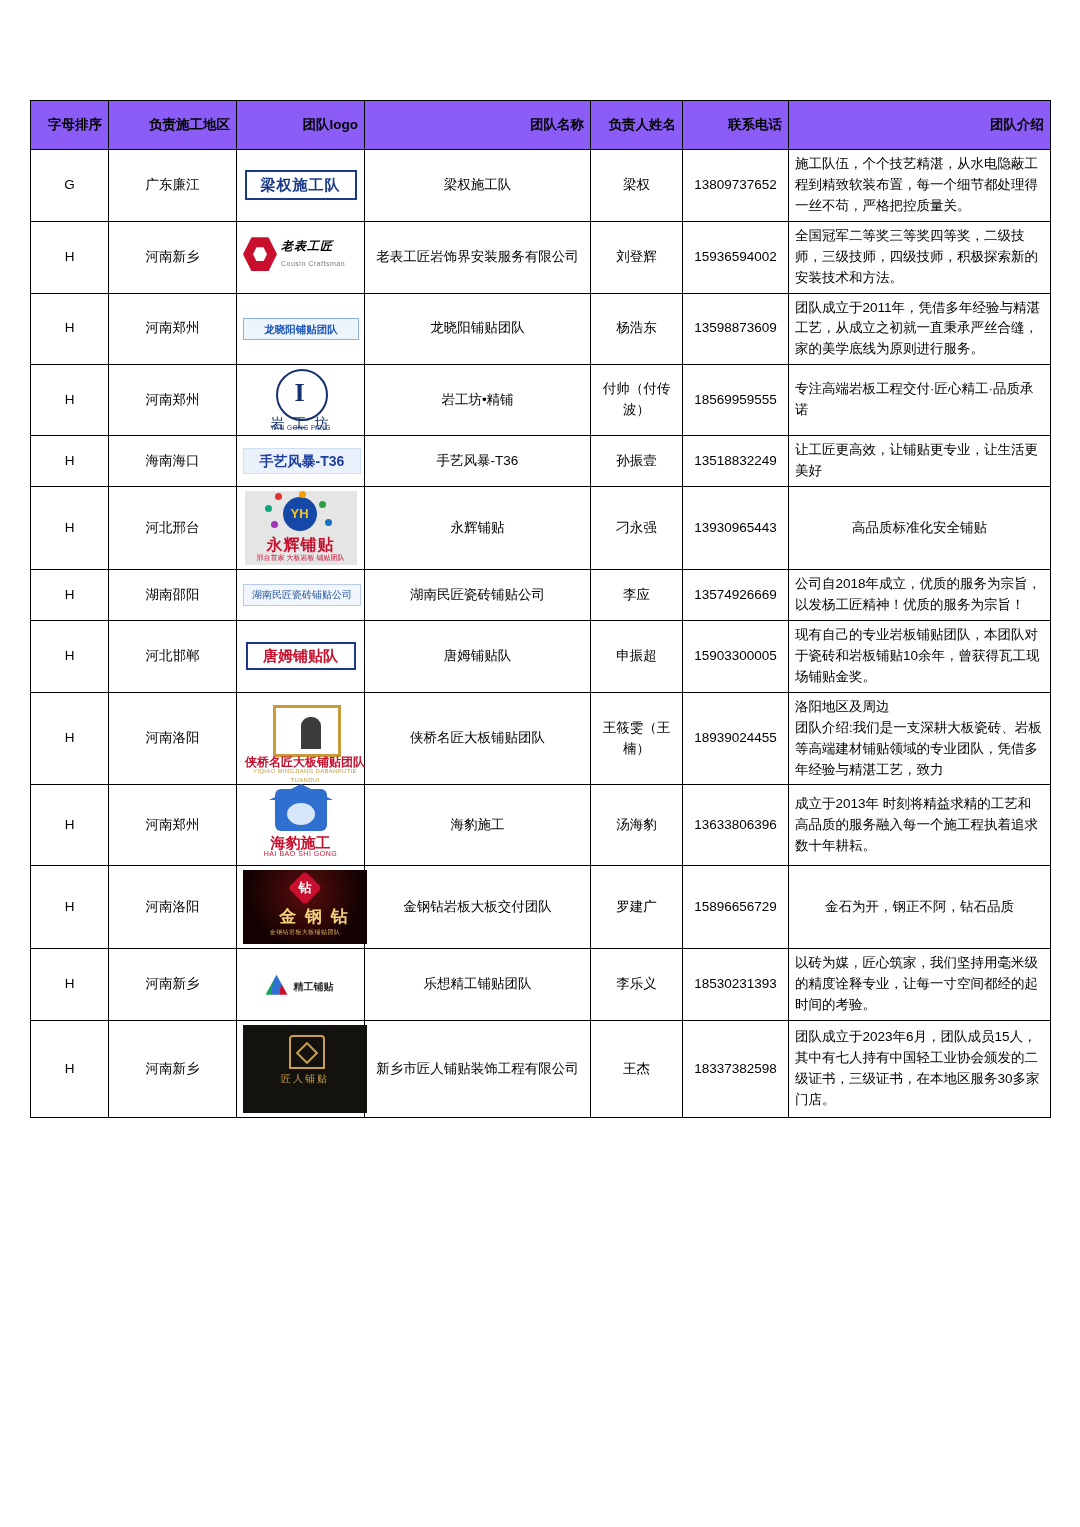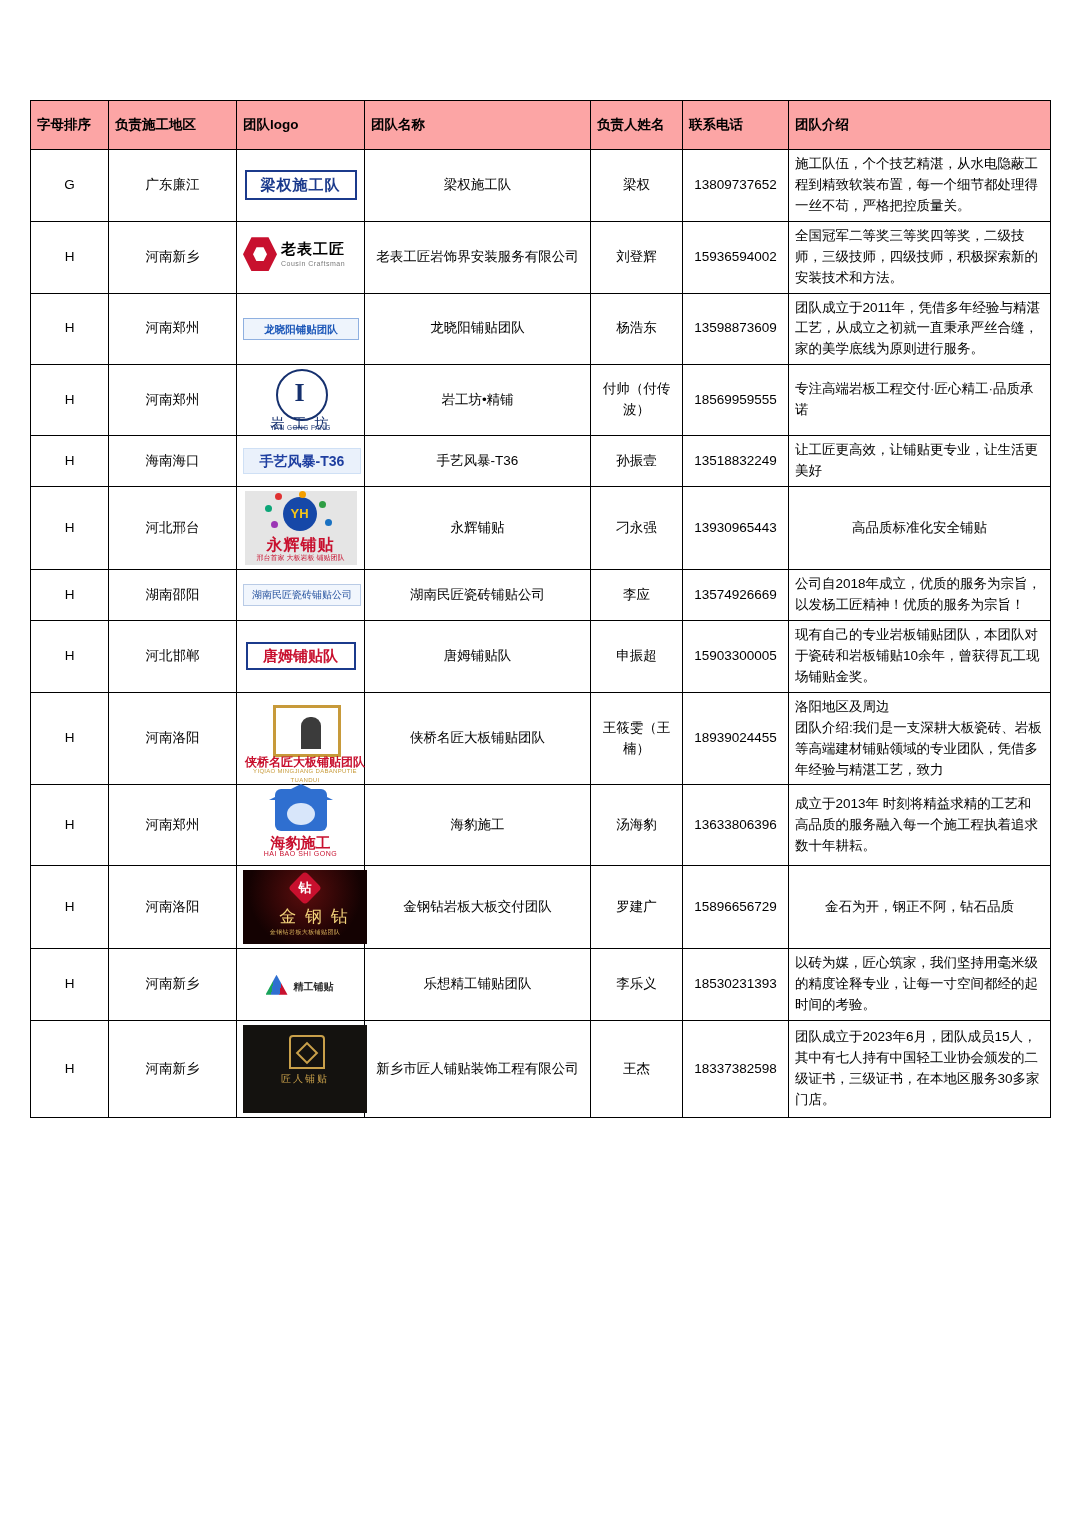--- a/index.html
+++ b/index.html
@@ -28,26 +28,26 @@
   }
   table.team-table th,
   table.team-table td {
     border: 1px solid #000000;
     vertical-align: middle;
     padding: 4px 6px;
     font-size: 13.5px;
     line-height: 1.55;
   }
   thead th {
-    background: #fca5a5;
+    background: #8b5cf6;
     color: #000000;
     font-weight: bold;
     font-size: 14px;
     height: 40px;
-    text-align: left;
+    text-align: right;
     padding: 6px 4px;
   }
   
   col.c-order  { width: 78px; }
   col.c-region { width: 128px; }
   col.c-logo   { width: 128px; }
   col.c-name   { width: 226px; }
   col.c-leader { width: 92px; }
   col.c-phone  { width: 106px; }
   col.c-intro  { width: 262px; }
@@ -96,22 +96,23 @@
   }
   .lg-laobiao .hex::after {
     content: "";
     position: absolute; left: 10px; top: 10px;
     width: 14px; height: 14px;
     background: #ffffff;
     clip-path: polygon(25% 0, 75% 0, 100% 50%, 75% 100%, 25% 100%, 0 50%);
   }
   .lg-laobiao .t1 {
     position: absolute; left: 38px; top: 2px;
-    font-size: 15px; font-weight: bold; color: #000;
+    font-size: 12px; font-weight: bold; color: #000;
     letter-spacing: 1px;
+    font-style: italic;
   }
   .lg-laobiao .t2 {
     position: absolute; left: 38px; top: 24px;
     font-size: 7px; color: #7a7a7a; letter-spacing: 0.5px;
   }
   .lg-longxiao {
     width: 116px; height: 22px;
     border: 1px solid #8fb0e0;
     background: #eef4fc;
     color: #1a56b8;
@@ -267,21 +268,21 @@
     border-radius: 4px;
   }
   .lg-jingang .dia span {
     display: block;
     transform: rotate(-45deg);
     color: #fff; font-size: 13px; font-weight: bold;
     line-height: 24px; text-align: center;
   }
   .lg-jingang .cn {
     position: absolute; left: 0; top: 34px; width: 143px;
-    color: #f2d27a; font-weight: normal; font-size: 17px;
+    color: #f2d27a; font-weight: bold; font-size: 17px;
     letter-spacing: 2px;
   }
   .lg-jingang .sub {
     position: absolute; left: 0; top: 58px; width: 124px;
     color: #d9b35c; font-size: 6px; letter-spacing: 0.4px;
   }
   .lg-lexiang {
     width: 110px; height: 32px;
     position: relative;
   }

